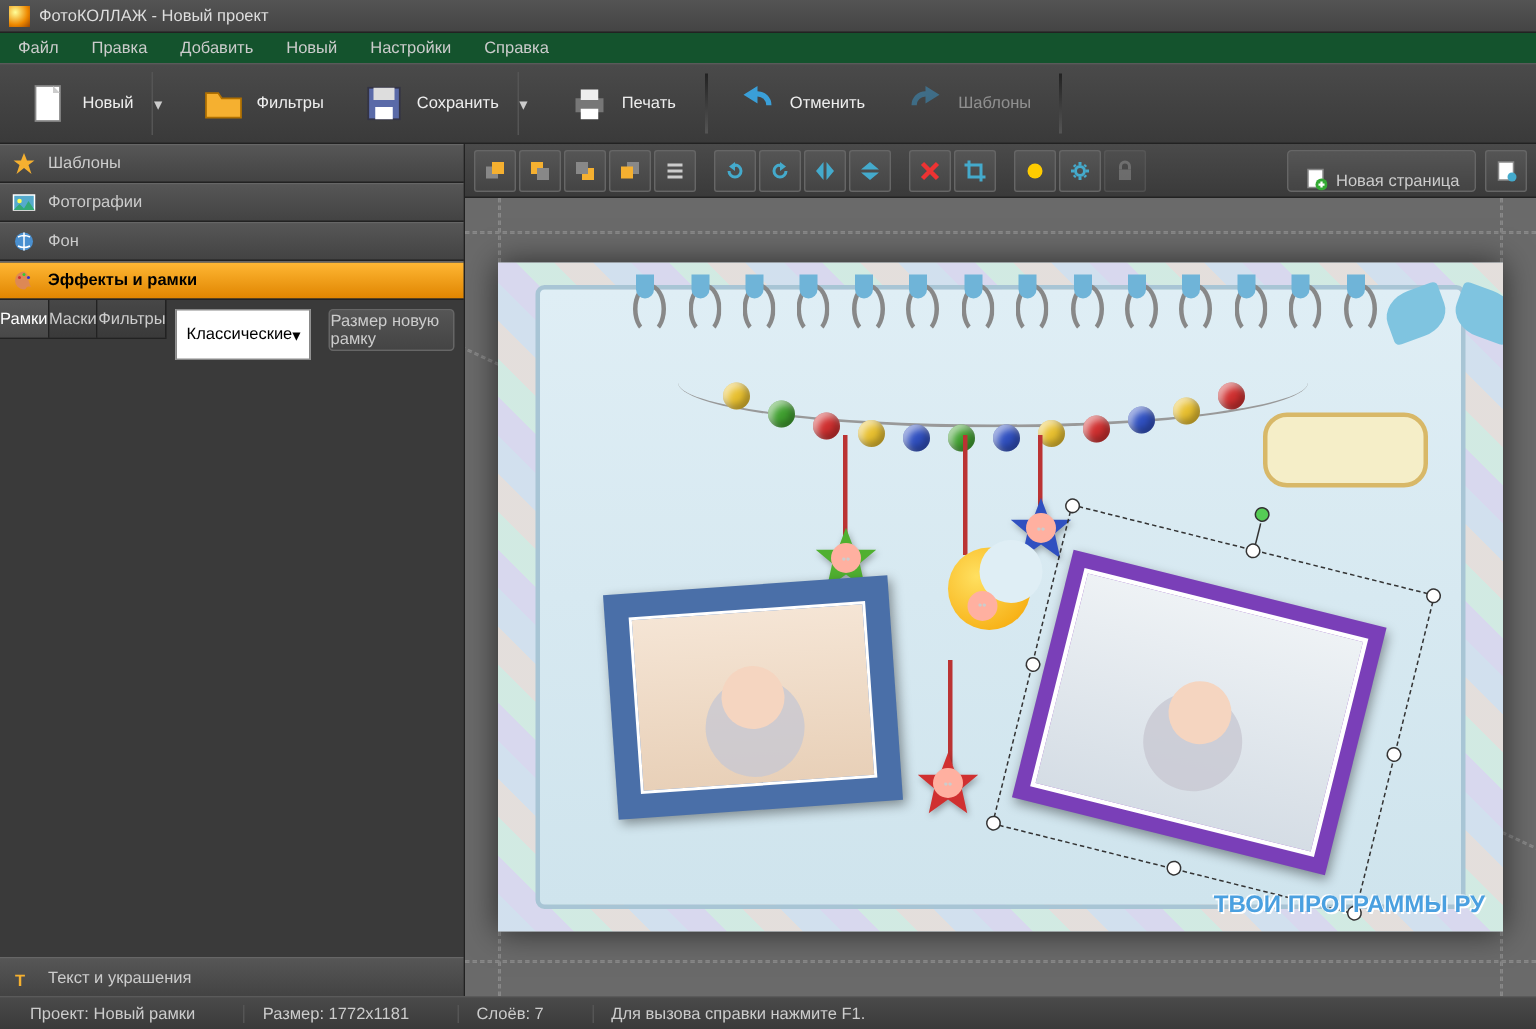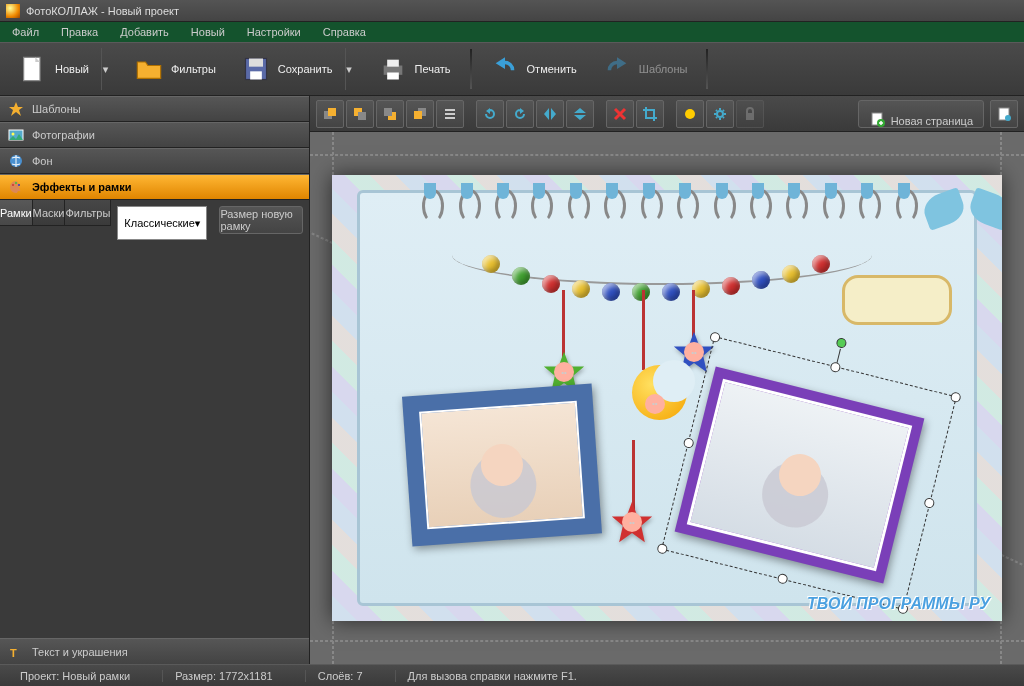--- a/index.html
+++ b/index.html
@@ -68,21 +68,21 @@
 .pf1 .inner-frame{width:100%;height:100%;background:linear-gradient(#f5e5d5,#e8d0b8);border:2px solid #fff}
 .pf2{left:360px;top:215px;width:215px;height:170px;background:#7a3fb8;padding:10px;transform:rotate(14deg)}
 .pf2 .inner-frame{width:100%;height:100%;background:linear-gradient(#eef2f5,#d5dde5);border:3px solid #fff}
 .baby{position:absolute;inset:0;display:flex;align-items:center;justify-content:center}
 .baby::before{content:"";width:42px;height:42px;background:#f5d5c0;border-radius:50%;box-shadow:0 20px 0 12px rgba(200,200,210,.8)}
 .sel-box{position:absolute;border:1px dashed #333;left:352px;top:188px;width:250px;height:220px;transform:rotate(14deg)}
 .handle{position:absolute;width:10px;height:10px;background:#fff;border:1px solid #333;border-radius:50%}
 .handle.rot{background:#5c5;top:-30px;left:50%;margin-left:-5px}
 .handle.rot::after{content:"";position:absolute;left:4px;top:10px;width:1px;height:20px;background:#333}
 .label-badge{position:absolute;right:50px;top:100px;width:110px;height:50px;background:#f5eec8;border:3px solid #d8b868;border-radius:16px}
-.watermark{position:absolute;right:12px;bottom:8px;font-size:16px;font-weight:bold;color:#4aa0e0;font-style:italic;text-shadow:1px 1px 0 #fff,-1px -1px 0 #fff}
+.watermark{position:absolute;right:12px;bottom:8px;font-size:16px;font-weight:bold;color:#4aa0e0;text-shadow:1px 1px 0 #fff,-1px -1px 0 #fff}
 .guides{position:absolute;inset:0;pointer-events:none}
 .guide{position:absolute;border:1px dashed #888}
 .statusbar{height:22px;background:linear-gradient(#4a4a4a,#3a3a3a);border-top:1px solid #5a5a5a;display:flex;align-items:center;padding:0 8px;gap:20px}
 .statusbar .cell{padding:0 12px;border-left:1px solid #555}
 .statusbar .cell:first-child{border:none}
 .acc-bottom{height:26px;background:linear-gradient(#565656,#434343);border-top:1px solid #666;display:flex;align-items:center;padding:0 8px;gap:8px}
 .scrollbar{width:16px;background:#444;border-left:1px solid #222}
 </style>
 </head>
 <body>

